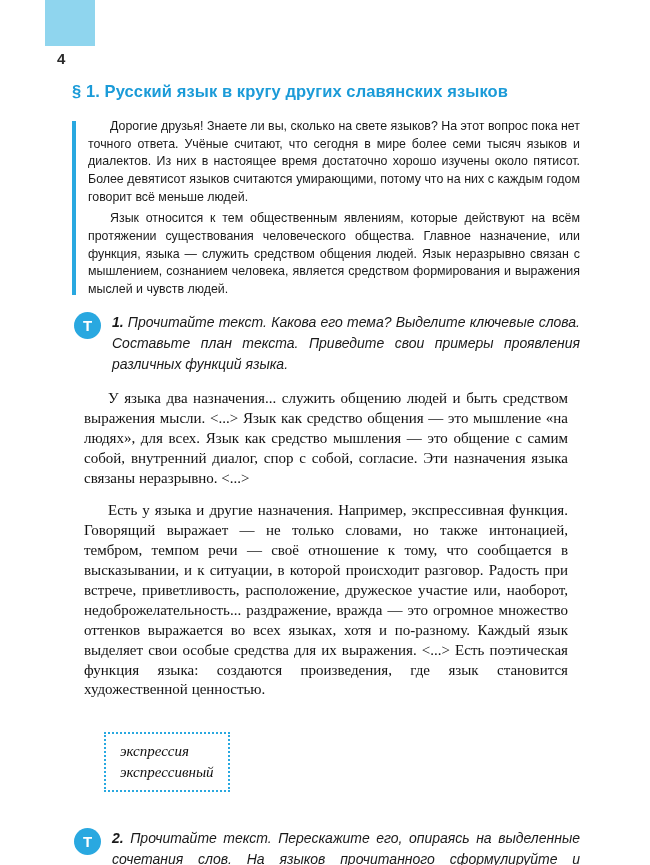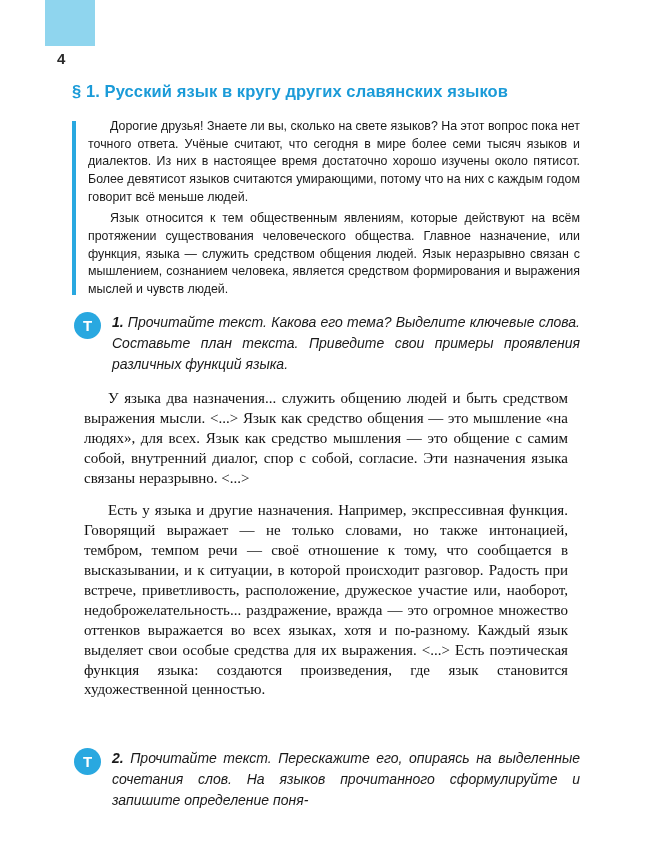--- a/index.html
+++ b/index.html
@@ -169,20 +169,24 @@
     <div class="task">
       <div class="task-badge">Т</div>
       <div class="task-text"><span class="num">1.</span> <span>Прочитайте текст. Какова его тема? Выделите ключевые слова. Составьте план текста. Приведите свои примеры проявления различных функций языка.</span></div>
     </div>
 
     <div class="body-text">
       <p>У языка два назначения... служить общению людей и быть средством выражения мысли. &lt;...&gt; Язык как средство общения — это мышление «на людях», для всех. Язык как средство мышления — это общение с самим собой, внутренний диалог, спор с собой, согласие. Эти назначения языка связаны неразрывно. &lt;...&gt;</p>
       <p>Есть у языка и другие назначения. Например, экспрессивная функция. Говорящий выражает — не только словами, но также интонацией, тембром, темпом речи — своё отношение к тому, что сообщается в высказывании, и к ситуации, в которой происходит разговор. Радость при встрече, приветливость, расположение, дружеское участие или, наоборот, недоброжелательность... раздражение, вражда — это огромное множество оттенков выражается во всех языках, хотя и по-разному. Каждый язык выделяет свои особые средства для их выражения. &lt;...&gt; Есть поэтическая функция языка: создаются произведения, где язык становится художественной ценностью.</p>
     </div>
 
+    <div class="vocab-box">
+      <div>экспрессия</div>
+      <div>экспрессивный</div>
+    </div>
 
     <div class="spacer-24"></div>
 
     <div class="task">
       <div class="task-badge">Т</div>
       <div class="task-text"><span class="num">2.</span> <span>Прочитайте текст. Перескажите его, опираясь на выделенные сочетания слов. На языков прочитанного сформулируйте и запишите определение поня-</span></div>
     </div>
 
   </div>
 </div>

